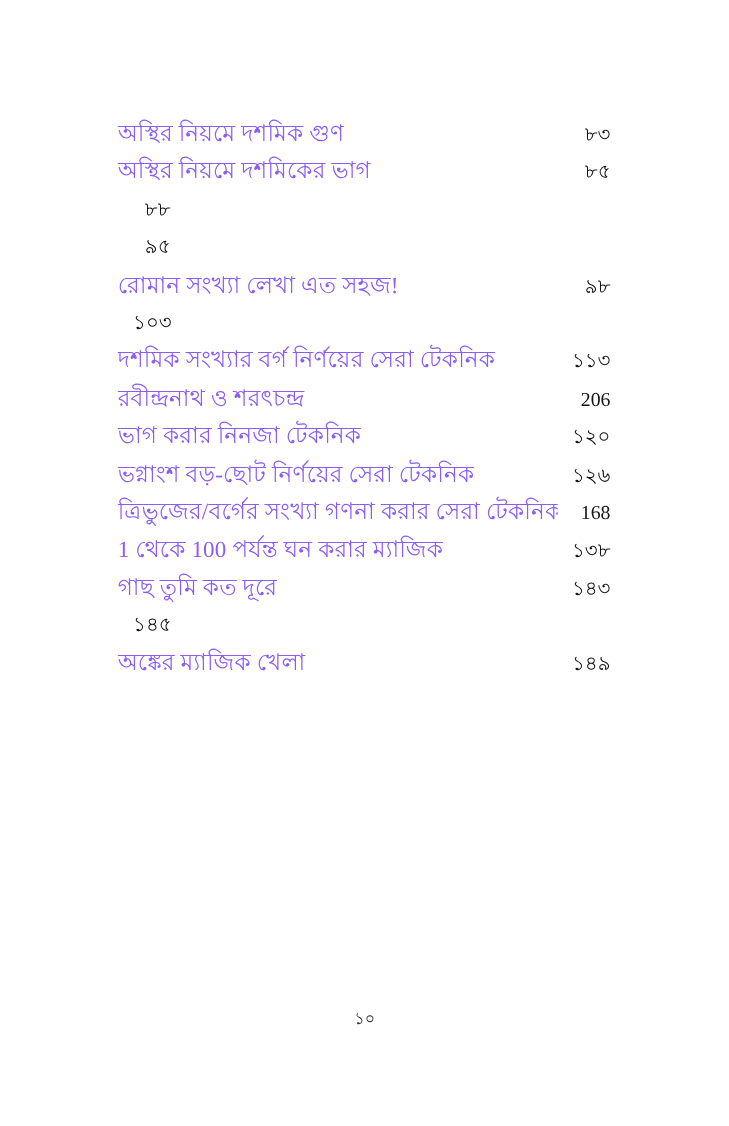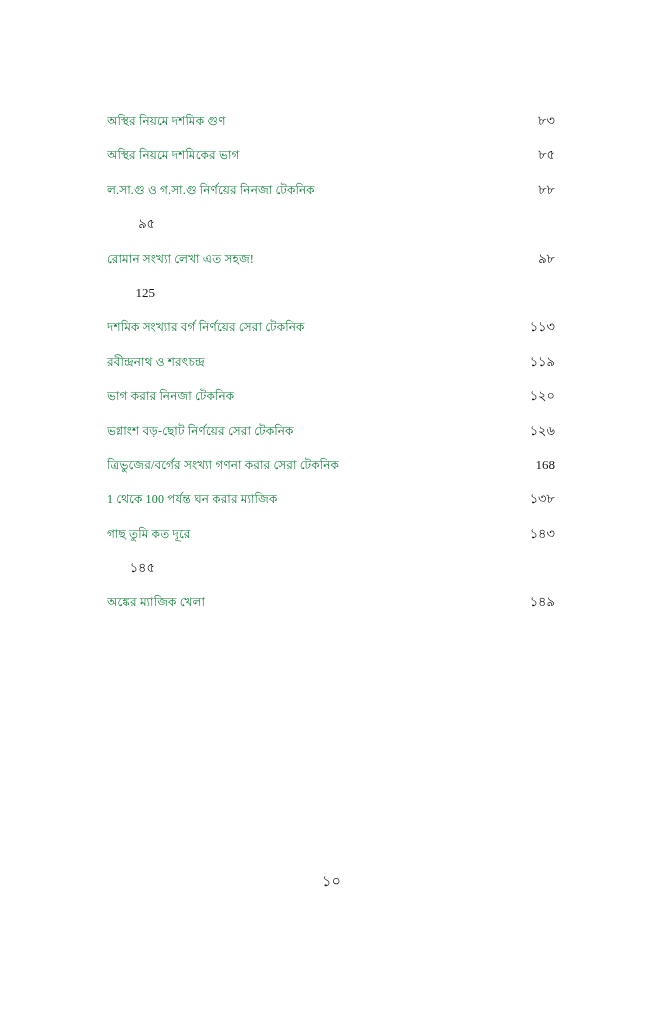--- a/index.html
+++ b/index.html
@@ -33,82 +33,81 @@
   .toc-row {
     display: flex;
     align-items: baseline;
     justify-content: space-between;
     height: 34.4px;
     line-height: 34.4px;
     white-space: nowrap;
   }
 
   .toc-title {
-    font-size: 12px;
+    font-size: 21px;
     letter-spacing: 0.15px;
-    color: #15803d;
+    color: #8b5cf6;
     flex: 0 1 auto;
     overflow: hidden;
     text-overflow: clip;
   }
 
   .toc-page {
-    font-size: 13px;
+    font-size: 18px;
     color: #141414;
     flex: 0 0 auto;
     text-align: right;
     min-width: 34px;
     padding-left: 14px;
   }
 
   .folio {
     position: absolute;
     left: 0;
     right: 0;
-    top: 870px;
+    top: 915px;
     text-align: center;
     font-size: 14.5px;
     color: #2a2a2a;
   }
 </style>
 </head>
 <body>
 
 <div class="page">
 
   <div class="toc" id="toc-list">
       <div class="toc-row">
         <span class="toc-title">অস্থির নিয়মে দশমিক গুণ</span>
         <span class="toc-page">৮৩</span>
       </div>
       <div class="toc-row">
         <span class="toc-title">অস্থির নিয়মে দশমিকের ভাগ</span>
         <span class="toc-page">৮৫</span>
       </div>
       <div class="toc-row">
-        <span class="toc-title">ল.সা.গু ও গ.সা.গু নির্ণয়ের নিনজা টেকনিক</span>
         <span class="toc-page">৮৮</span>
       </div>
       <div class="toc-row">
         <span class="toc-page">৯৫</span>
       </div>
       <div class="toc-row">
         <span class="toc-title">রোমান সংখ্যা লেখা এত সহজ!</span>
         <span class="toc-page">৯৮</span>
       </div>
       <div class="toc-row">
-        <span class="toc-page">125</span>
+        <span class="toc-page">১০৩</span>
       </div>
       <div class="toc-row">
         <span class="toc-title">দশমিক সংখ্যার বর্গ নির্ণয়ের সেরা টেকনিক</span>
         <span class="toc-page">১১৩</span>
       </div>
       <div class="toc-row">
         <span class="toc-title">রবীন্দ্রনাথ ও শরৎচন্দ্র</span>
-        <span class="toc-page">১১৯</span>
+        <span class="toc-page">206</span>
       </div>
       <div class="toc-row">
         <span class="toc-title">ভাগ করার নিনজা টেকনিক</span>
         <span class="toc-page">১২০</span>
       </div>
       <div class="toc-row">
         <span class="toc-title">ভগ্নাংশ বড়-ছোট নির্ণয়ের সেরা টেকনিক</span>
         <span class="toc-page">১২৬</span>
       </div>
       <div class="toc-row">

